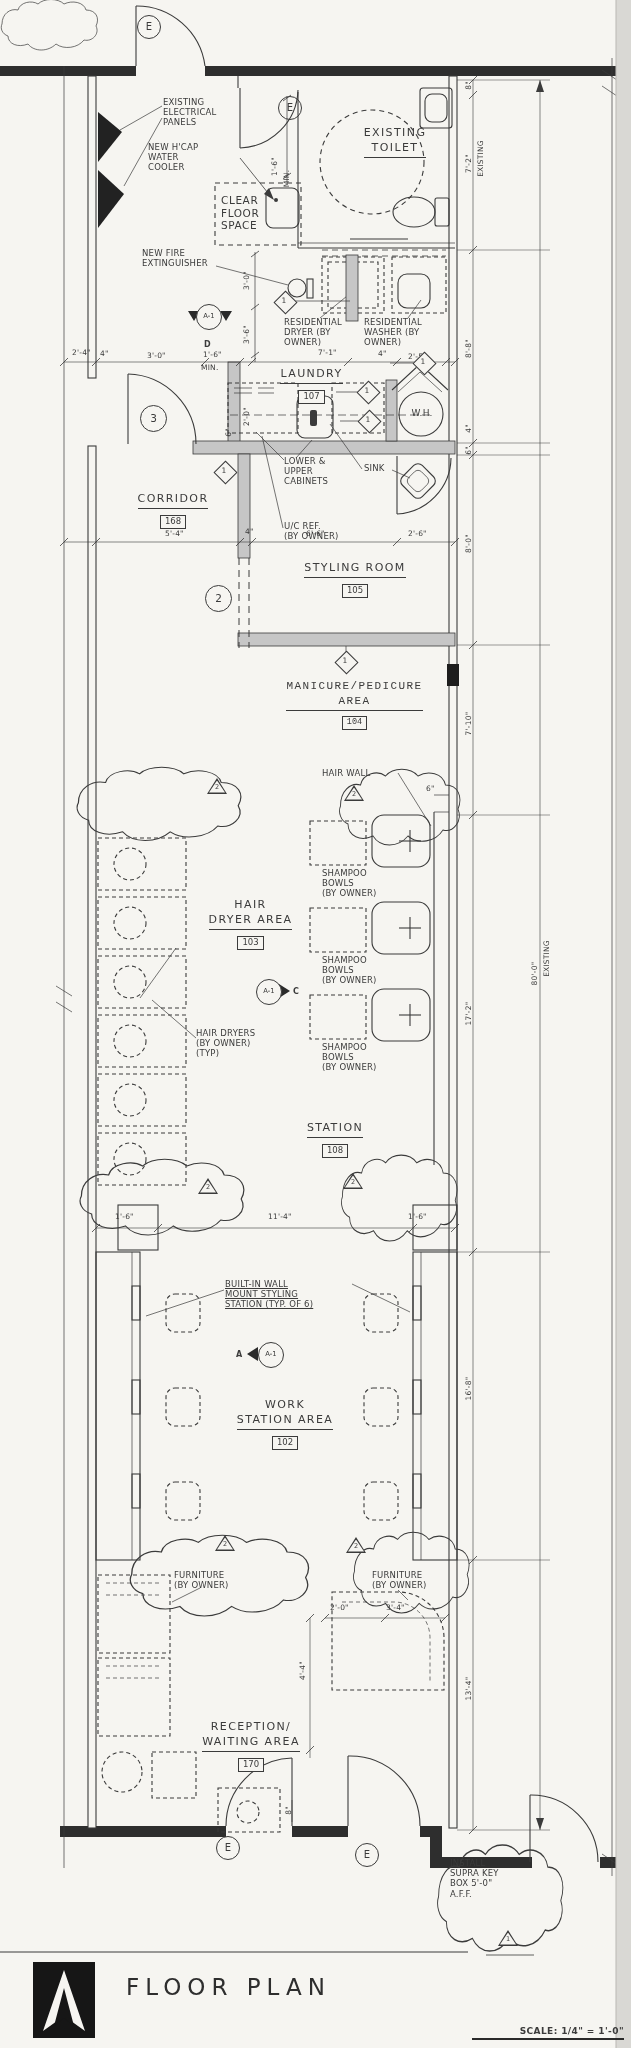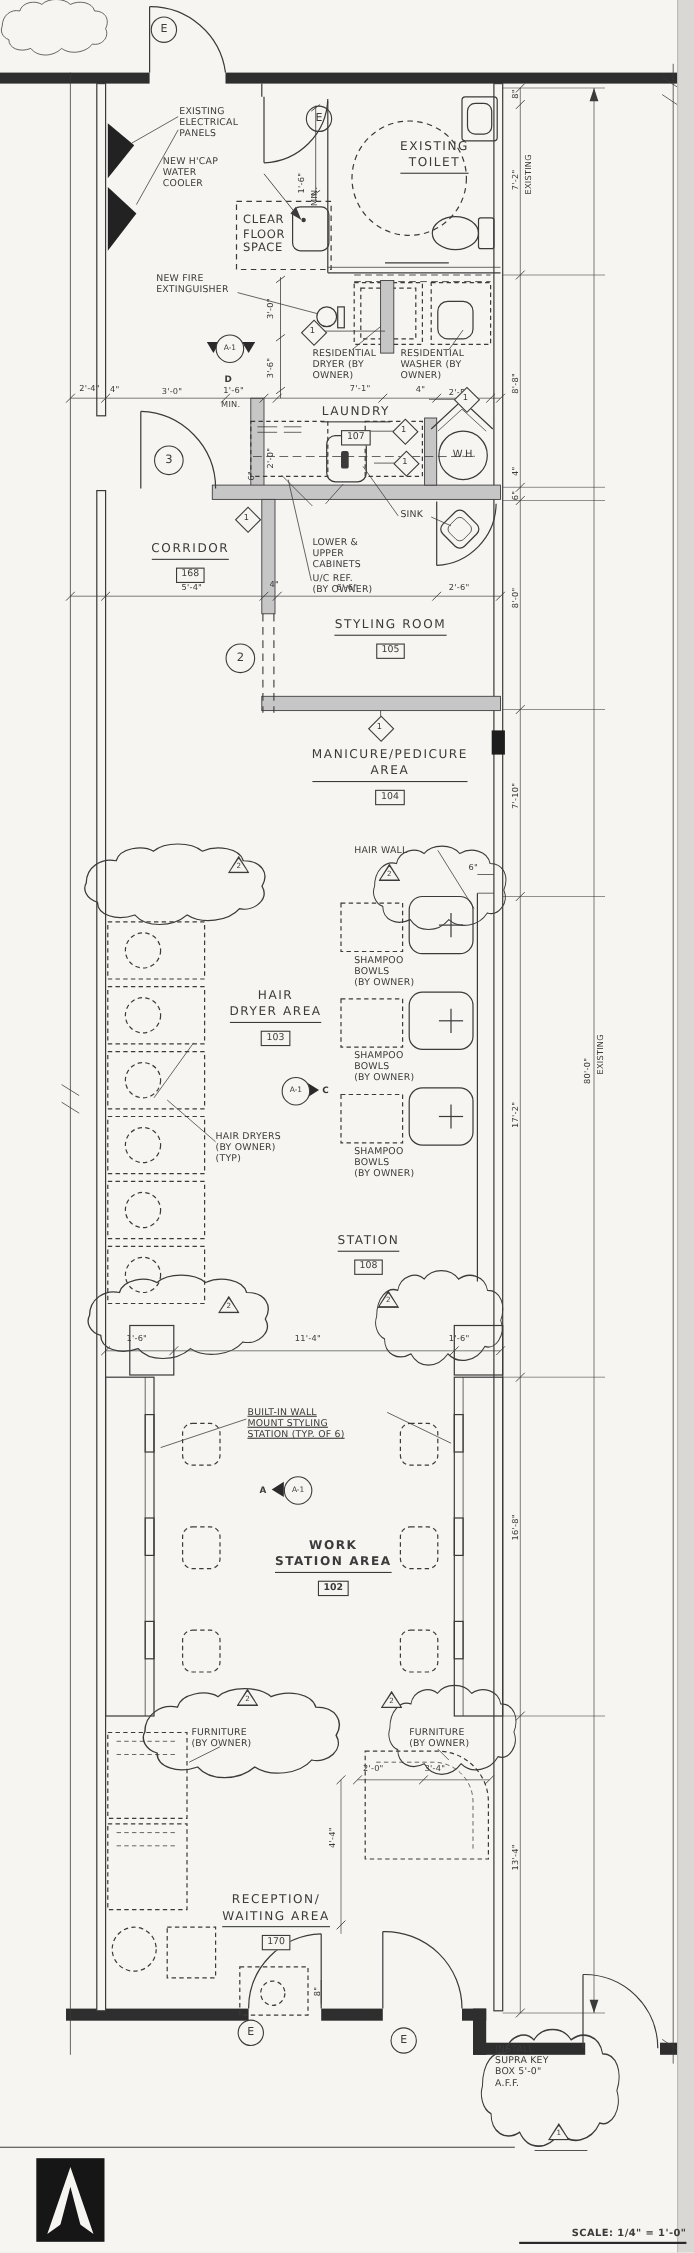--- a/index.html
+++ b/index.html
@@ -306,29 +306,29 @@
       <polygon points="64,1988 74,2026 64,2018 54,2026" fill="#161616" stroke="none"></polygon>
     </g>
 
     <rect x="616" y="0" width="15" height="2048" fill="#d9d8d4" stroke="none"></rect>
     <line x1="616" y1="0" x2="616" y2="2048" stroke="#bdbcb8"></line>
   </g>
 </svg>
 
 <div class="room" style="left:330px;top:126px;width:130px;"><span class="nm">EXISTING
 TOILET</span></div>
-<div class="room" style="left:276px;top:362px;width:95px;text-decoration:underline;"><span class="nm">LAUNDRY</span><br><span class="num">107</span></div>
+<div class="room" style="left:264px;top:362px;width:95px;text-decoration:underline;"><span class="nm">LAUNDRY</span><br><span class="num">107</span></div>
 <div class="room" style="left:128px;top:487px;width:90px;"><span class="nm">CORRIDOR</span><br><span class="num">168</span></div>
 <div class="room" style="left:295px;top:556px;width:120px;"><span class="nm">STYLING ROOM</span><br><span class="num">105</span></div>
-<div class="room" style="left:262px;top:679px;width:185px;"><span class="nm">MANICURE/PEDICURE
+<div class="room" style="left:262px;top:679px;width:185px;font-family:Liberation Mono, monospace;"><span class="nm">MANICURE/PEDICURE
 AREA</span><br><span class="num">104</span></div>
 <div class="room" style="left:193px;top:898px;width:115px;"><span class="nm">HAIR
 DRYER AREA</span><br><span class="num">103</span></div>
 <div class="room" style="left:300px;top:1116px;width:70px;"><span class="nm">STATION</span><br><span class="num">108</span></div>
-<div class="room" style="left:238px;top:1398px;width:130px;font-weight:bold;"><span class="nm">WORK
+<div class="room" style="left:220px;top:1398px;width:130px;"><span class="nm">WORK
 STATION AREA</span><br><span class="num">102</span></div>
 <div class="room" style="left:196px;top:1720px;width:110px;"><span class="nm">RECEPTION/
 WAITING AREA</span><br><span class="num">170</span></div>
 
 <div class="lbl" style="left:163px;top:97px;width:110px;">EXISTING
 ELECTRICAL
 PANELS</div>
 <div class="lbl" style="left:148px;top:142px;width:80px;">NEW H'CAP
 WATER
 COOLER</div>
@@ -336,21 +336,21 @@
 FLOOR
 SPACE</div>
 <div class="lbl" style="left:142px;top:248px;width:115px;">NEW FIRE
 EXTINGUISHER</div>
 <div class="lbl" style="left:284px;top:317px;width:78px;">RESIDENTIAL
 DRYER (BY
 OWNER)</div>
 <div class="lbl" style="left:364px;top:317px;width:82px;">RESIDENTIAL
 WASHER (BY
 OWNER)</div>
-<div class="lbl" style="left:284px;top:456px;width:80px;margin-top:32px;">LOWER &amp;
+<div class="lbl" style="left:284px;top:456px;width:80px;">LOWER &amp;
 UPPER
 CABINETS</div>
 <div class="lbl" style="left:284px;top:521px;width:85px;">U/C REF.
 (BY OWNER)</div>
 <div class="lbl" style="left:364px;top:463px;width:40px;">SINK</div>
 <div class="lbl" style="left:407px;top:408px;width:30px;text-align:center;font-size:9px;">W.H.</div>
 <div class="lbl" style="left:322px;top:768px;width:80px;">HAIR WALL</div>
 <div class="lbl" style="left:322px;top:868px;width:75px;">SHAMPOO
 BOWLS
 (BY OWNER)</div>
@@ -457,15 +457,16 @@
 <div class="ltr" style="left:204px;top:340px;">D</div>
 
 <div class="wing" style="left:279px;top:984px;border-left:11px solid #2a2a2a;border-top:7px solid transparent;border-bottom:7px solid transparent;"></div>
 <div class="circ sec" style="left:256px;top:979px;">A-1</div>
 <div class="ltr" style="left:293px;top:987px;">C</div>
 
 <div class="wing" style="left:247px;top:1347px;border-right:11px solid #2a2a2a;border-top:7px solid transparent;border-bottom:7px solid transparent;"></div>
 <div class="circ sec" style="left:258px;top:1342px;">A-1</div>
 <div class="ltr" style="left:236px;top:1350px;">A</div>
 
+<div class="title" style="left:126px;top:1974px;">FLOOR PLAN</div>
 <div class="scale" style="left:472px;top:2026px;width:152px;">SCALE: 1/4" = 1'-0"</div>
 
 </div>
 
 </body></html>

